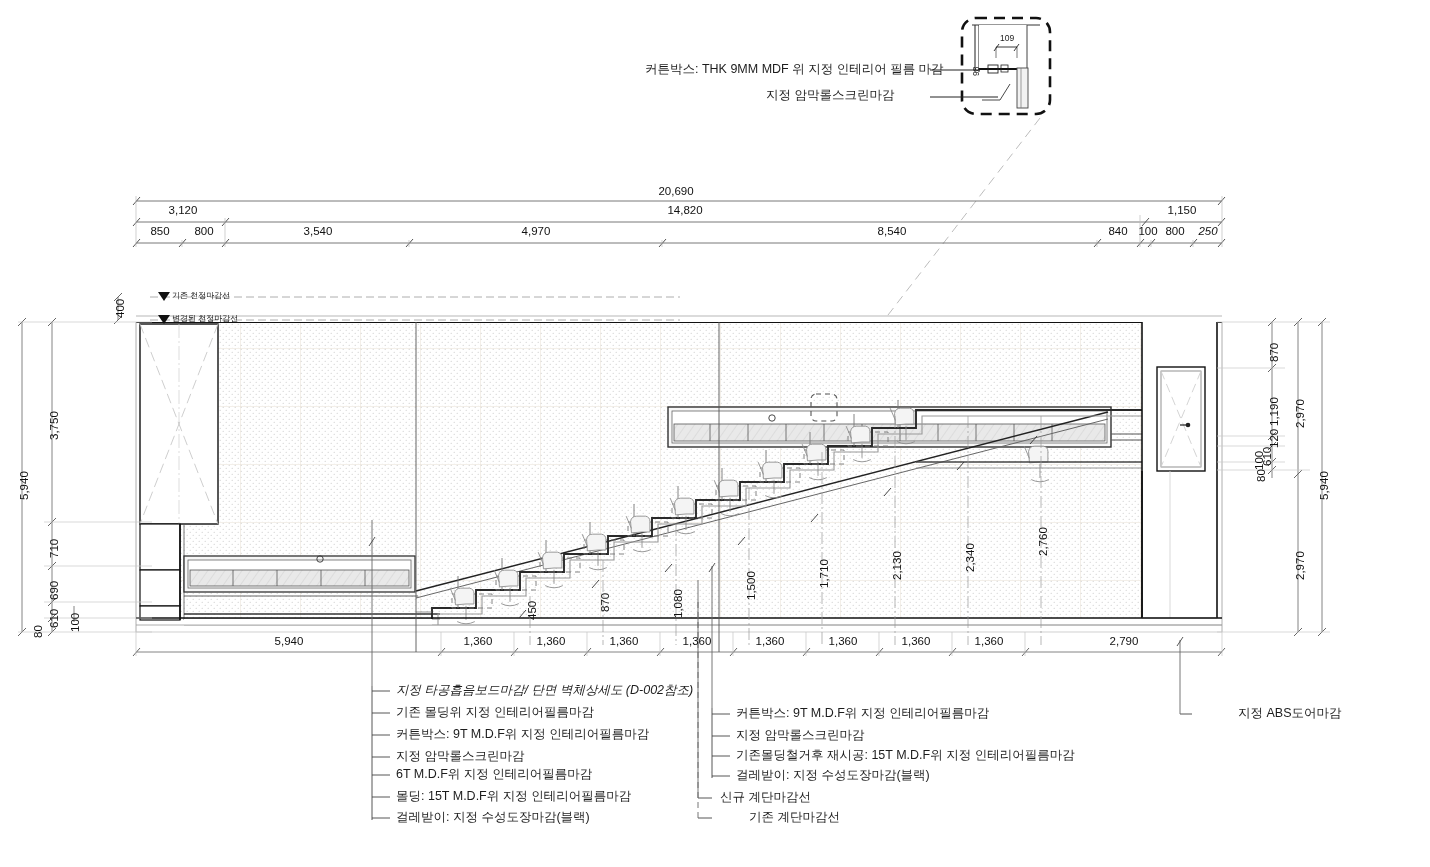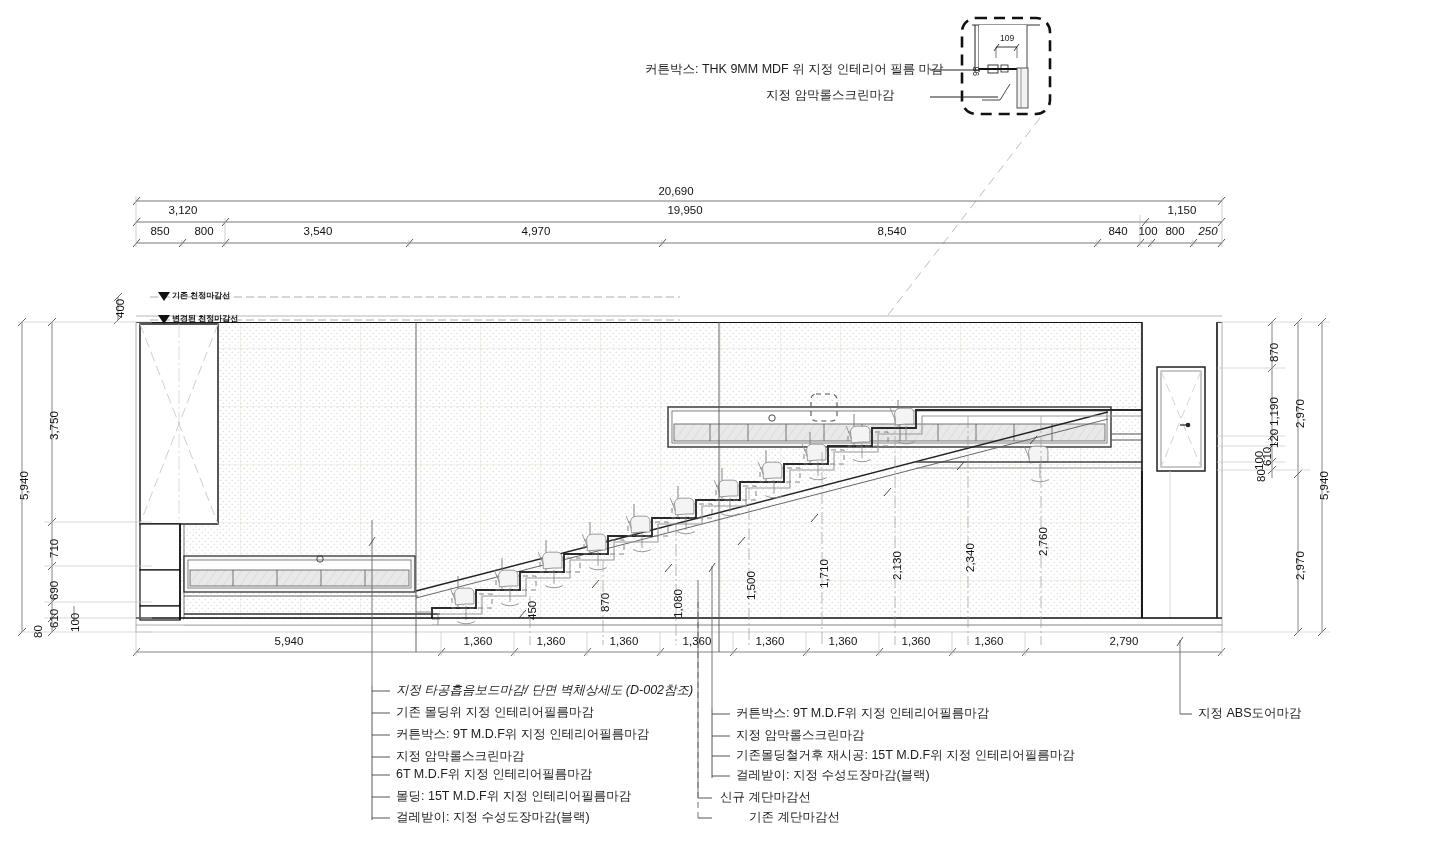--- a/index.html
+++ b/index.html
@@ -7,21 +7,21 @@
     width:1430px;height:867px;position:relative;overflow:hidden;
     font-family:"Liberation Sans","DejaVu Sans",sans-serif;
     color:#1a1a1a;
   }
   #stage{position:absolute;left:0;top:0;width:1430px;height:867px;}
   svg#dwg{position:absolute;left:0;top:0;width:1430px;height:867px;}
 
   .lbl{position:absolute;white-space:nowrap;font-size:12.5px;line-height:1;color:#1c1c1c;}
   .lbl.dim{font-size:11.5px;color:#111;}
   .lbl.tiny{font-size:8.5px;}
-  .lbl.lvl{font-size:8px;font-weight:bold;color:#111;}
+  .lbl.lvl{font-size:8px;font-weight:normal;color:#111;}
   .rot{transform-origin:left top;transform:rotate(-90deg);}
   .ctr{transform:translateX(-50%);}
 </style>
 </head>
 <body>
 
 <div id="stage">
 
 <svg id="dwg" viewBox="0 0 1430 867" xmlns="http://www.w3.org/2000/svg">
   <defs>
@@ -489,21 +489,21 @@
 </svg>
 
 <div class="lbl" style="left:645px;top:63px;">커튼박스: THK 9MM MDF 위 지정 인테리어 필름 마감</div>
 <div class="lbl" style="left:766px;top:89px;">지정 암막롤스크린마감</div>
 <div class="lbl tiny" style="left:1000px;top:34px;">109</div>
 <div class="lbl tiny rot" style="left:972px;top:76px;">98</div>
 
 <div class="lbl dim ctr" style="left:676px;top:186px;">20,690</div>
 
 <div class="lbl dim ctr" style="left:183px;top:205px;">3,120</div>
-<div class="lbl dim ctr" style="left:685px;top:205px;">19,950</div>
+<div class="lbl dim ctr" style="left:685px;top:205px;">14,820</div>
 <div class="lbl dim ctr" style="left:1182px;top:205px;">1,150</div>
 
 <div class="lbl dim ctr" style="left:160px;top:226px;">850</div>
 <div class="lbl dim ctr" style="left:204px;top:226px;">800</div>
 <div class="lbl dim ctr" style="left:318px;top:226px;">3,540</div>
 <div class="lbl dim ctr" style="left:536px;top:226px;">4,970</div>
 <div class="lbl dim ctr" style="left:886px;top:226px;padding-left:12px;">8,540</div>
 <div class="lbl dim ctr" style="left:1118px;top:226px;">840</div>
 <div class="lbl dim ctr" style="left:1148px;top:226px;">100</div>
 <div class="lbl dim ctr" style="left:1175px;top:226px;">800</div>
@@ -560,15 +560,15 @@
 <div class="lbl" style="left:396px;top:811px;">걸레받이: 지정 수성도장마감(블랙)</div>
 
 <div class="lbl" style="left:736px;top:707px;">커튼박스: 9T M.D.F위 지정 인테리어필름마감</div>
 <div class="lbl" style="left:736px;top:729px;">지정 암막롤스크린마감</div>
 <div class="lbl" style="left:736px;top:749px;">기존몰딩철거후 재시공: 15T M.D.F위 지정 인테리어필름마감</div>
 <div class="lbl" style="left:736px;top:769px;">걸레받이: 지정 수성도장마감(블랙)</div>
 
 <div class="lbl" style="left:720px;top:791px;">신규 계단마감선</div>
 <div class="lbl" style="left:720px;top:811px;margin-left:29px;">기존 계단마감선</div>
 
-<div class="lbl" style="left:1198px;top:707px;">지정 ABS도어마감</div>
+<div class="lbl" style="left:1238px;top:707px;">지정 ABS도어마감</div>
 
 </div>
 
 </body></html>

